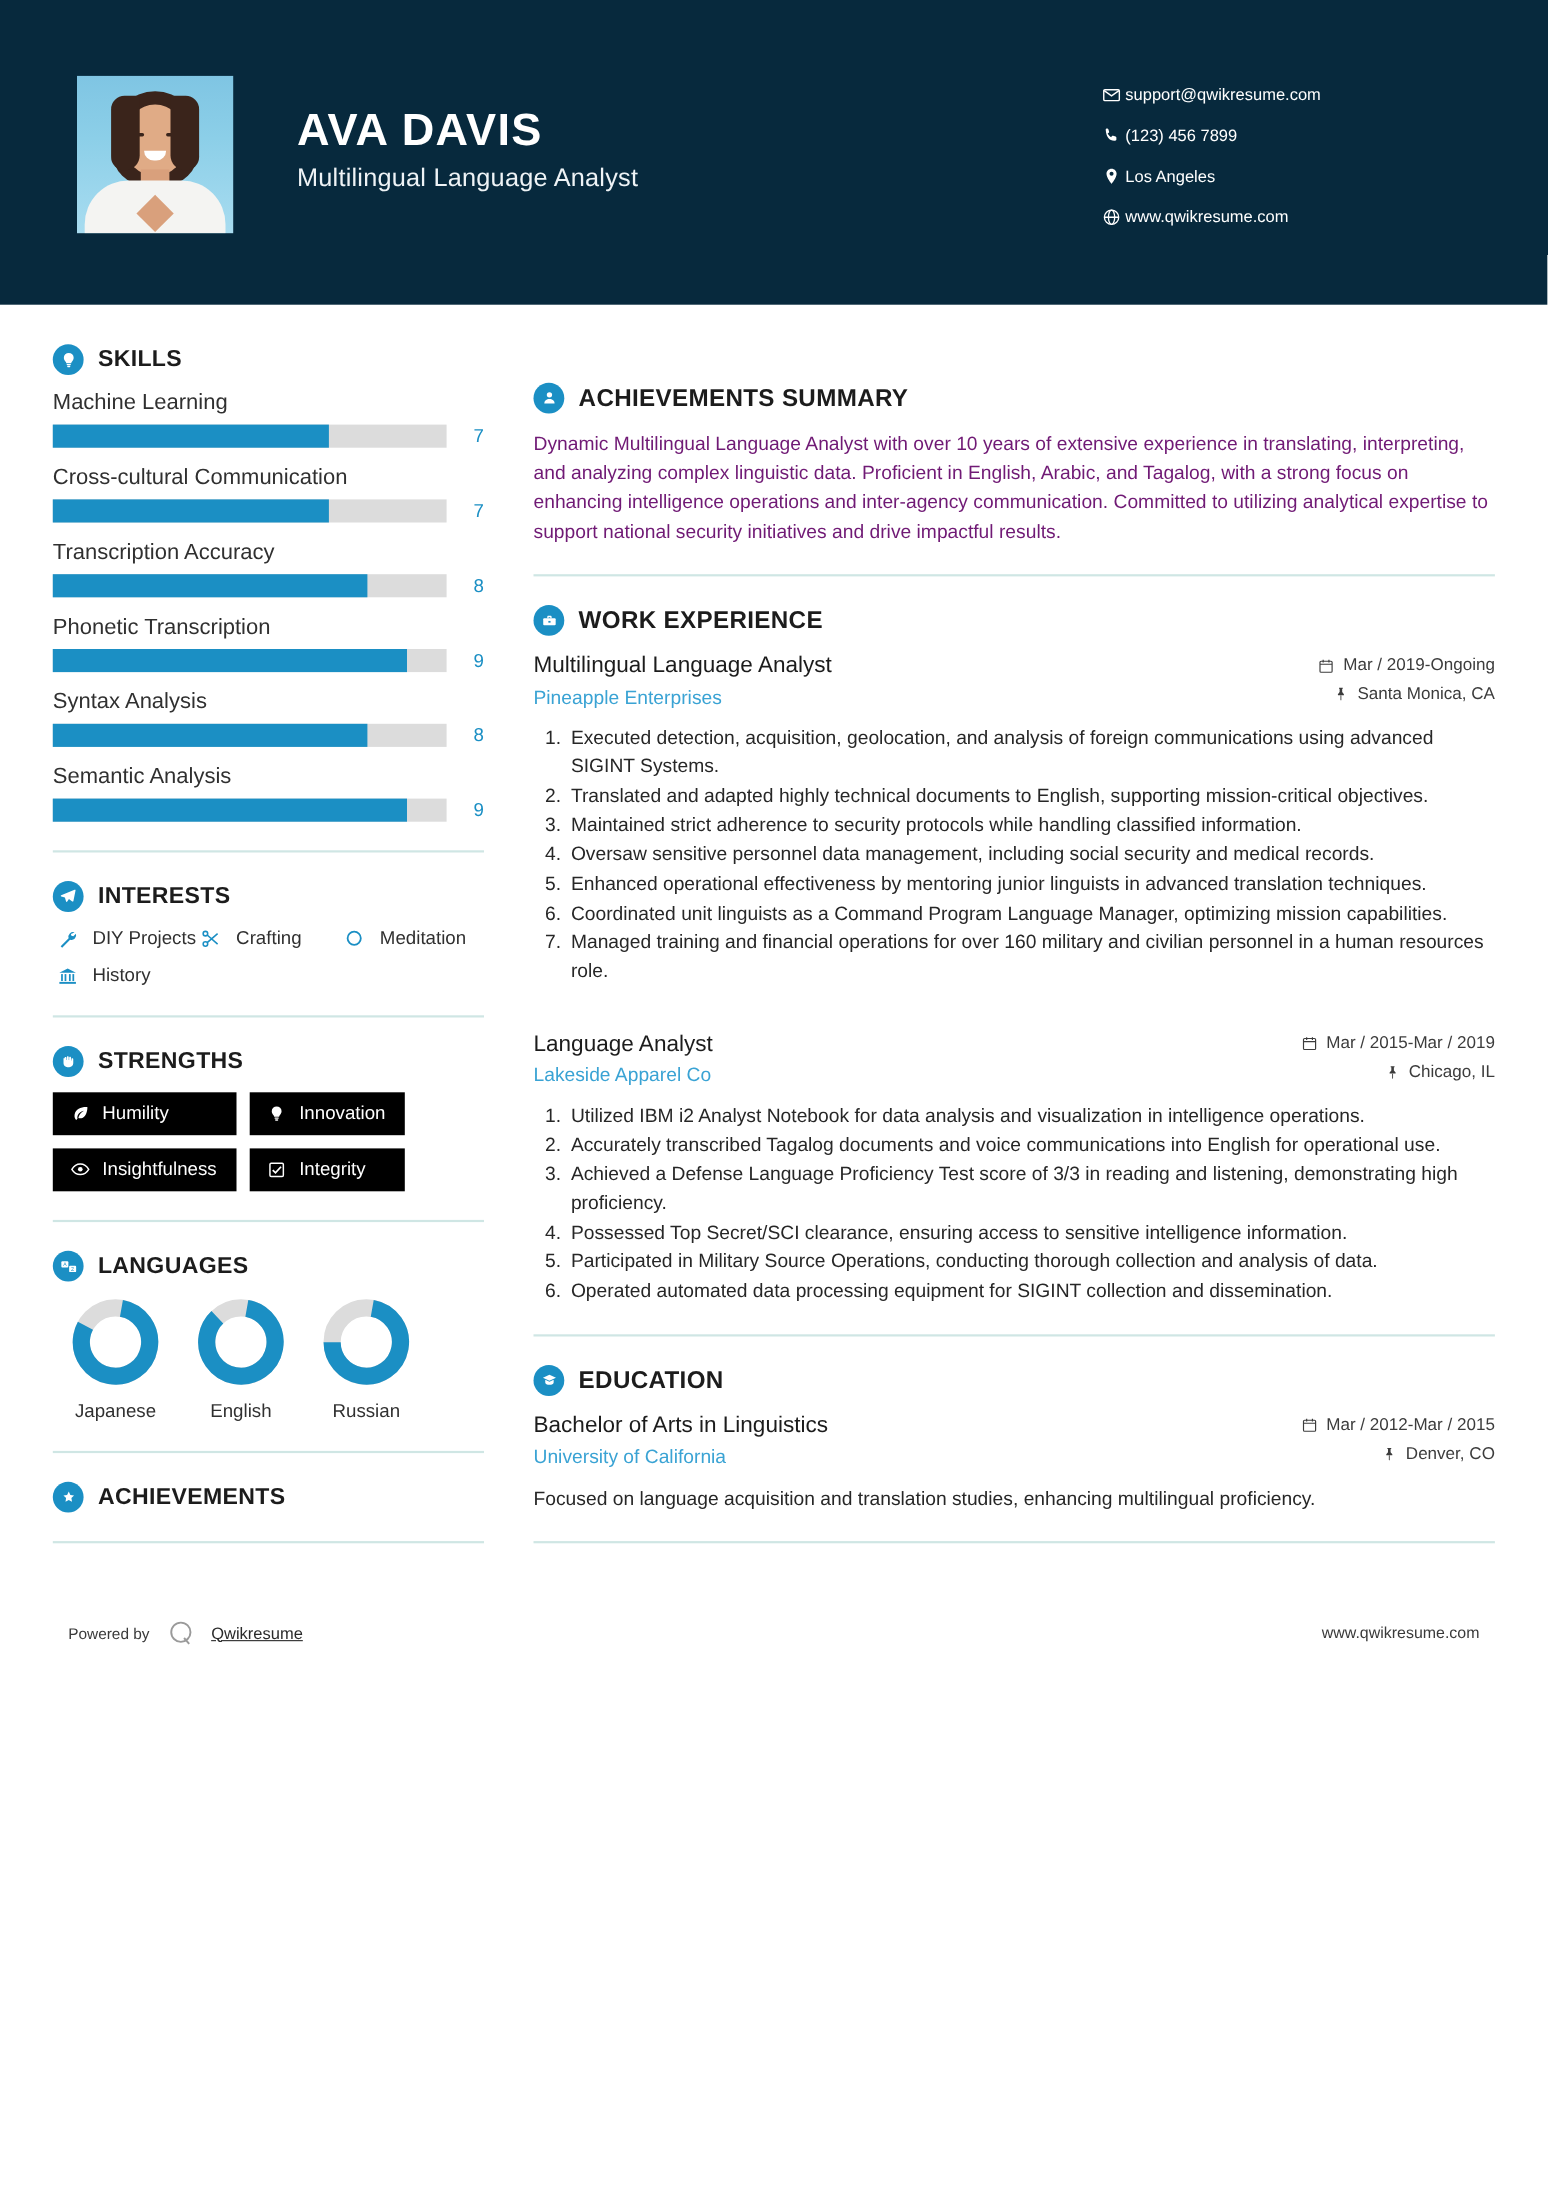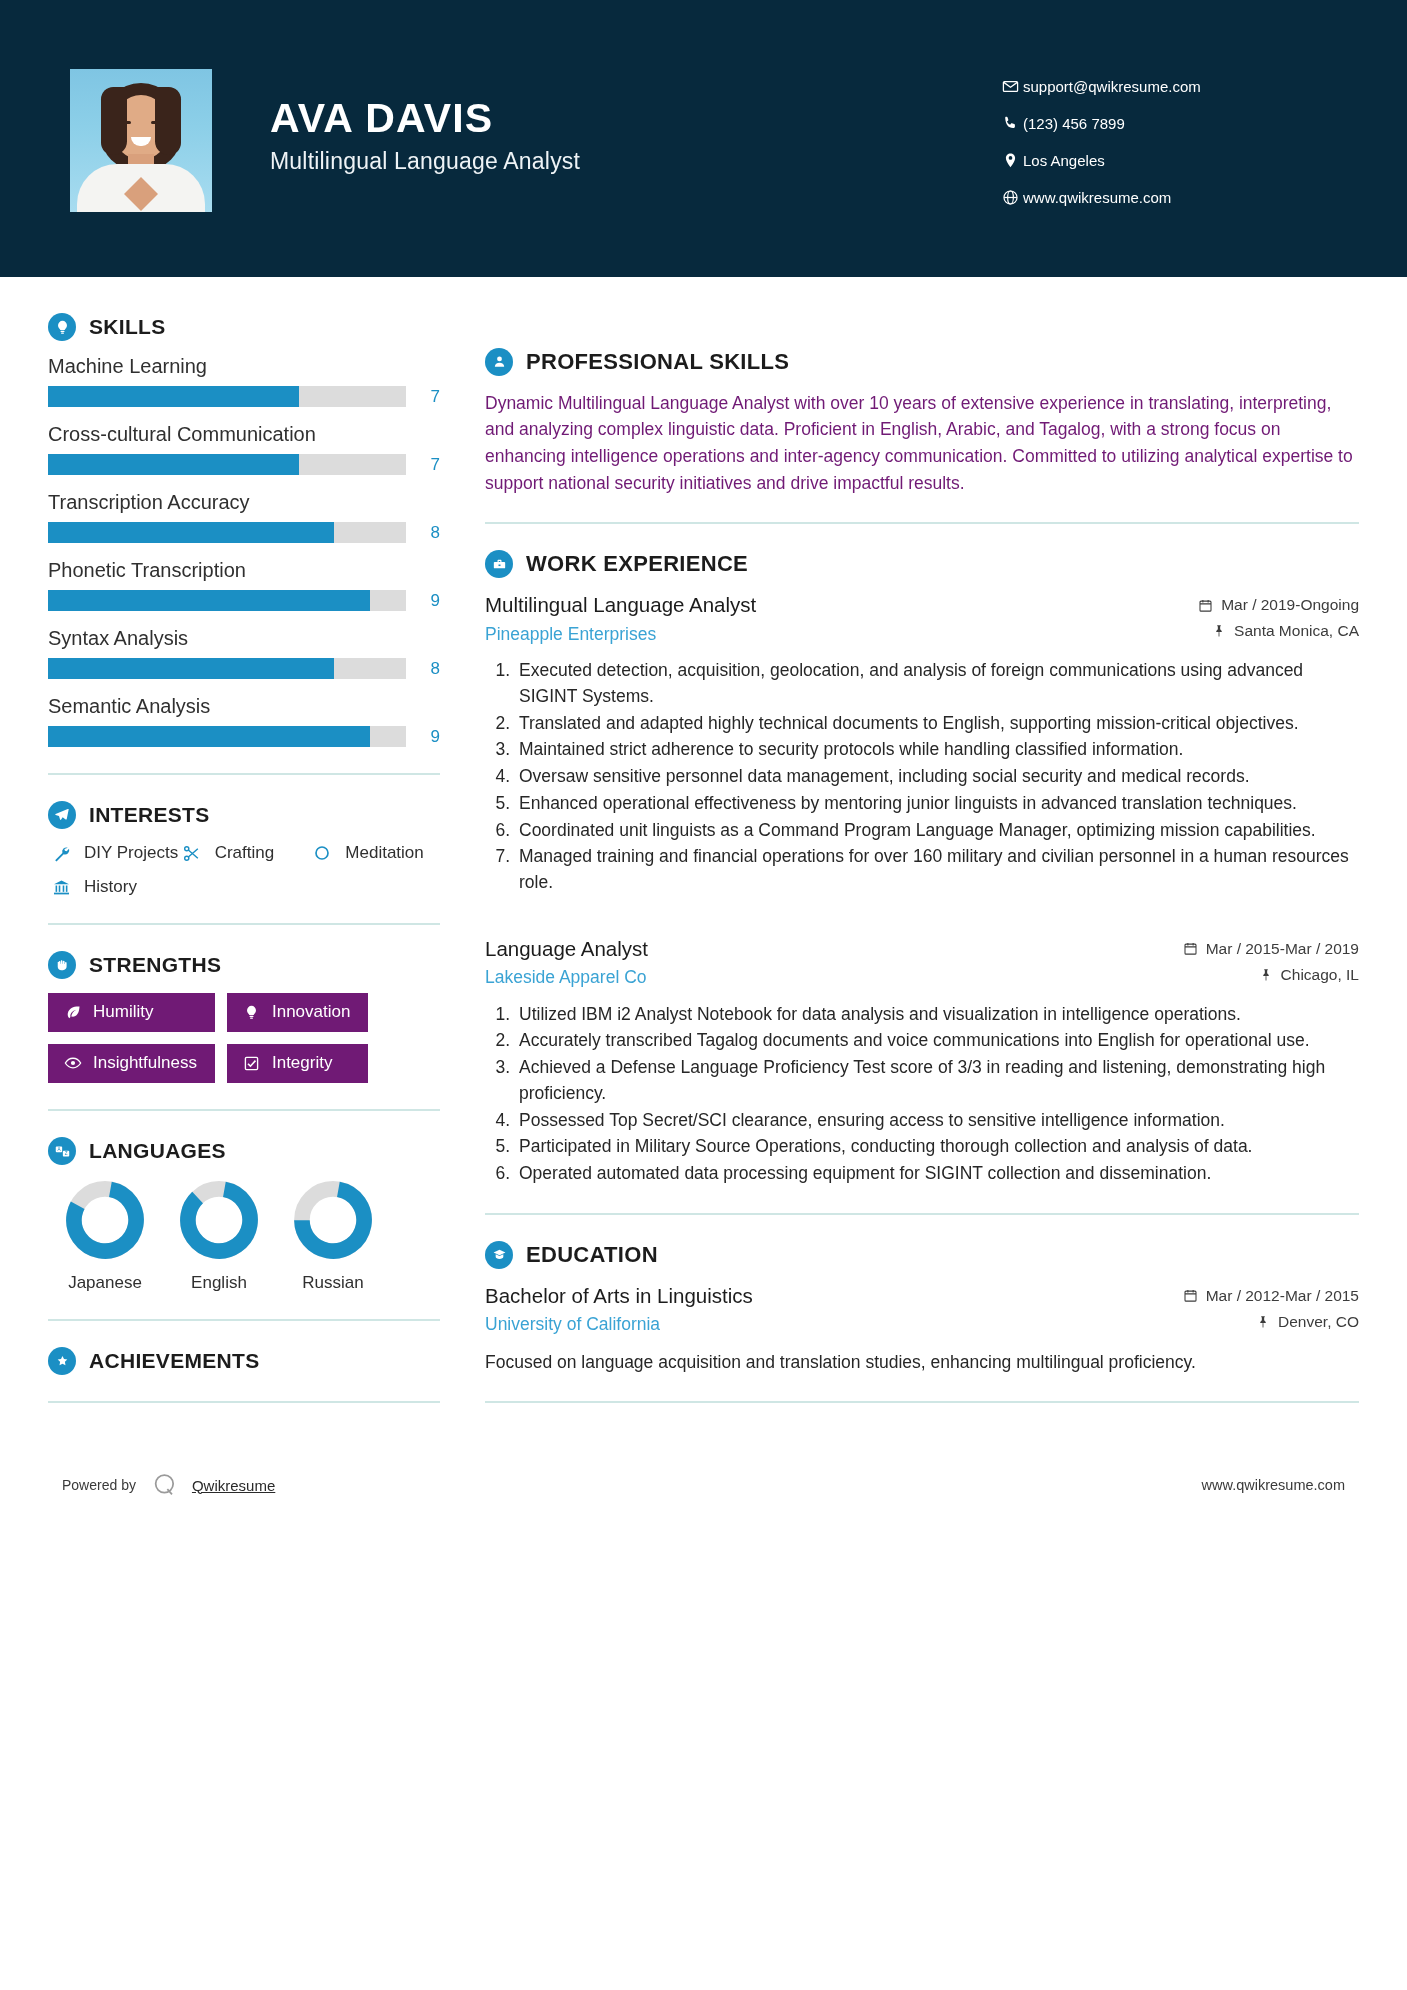--- a/index.html
+++ b/index.html
@@ -246,21 +246,21 @@
 
   
   .strengths-grid {
     display: grid;
     grid-template-columns: auto auto;
     justify-content: start;
     gap: 12px 12px;
     margin-top: 2px;
   }
   .strength-tag {
-    background: #701a75;
+    background: #000000;
     color: #ffffff;
     font-size: 17px;
     padding: 9px 18px 10px 14px;
     display: flex;
     align-items: center;
     white-space: nowrap;
   }
   .strength-tag .s-ico {
     width: 22px; flex: 0 0 22px;
     display: flex; align-items: center; justify-content: center;
@@ -690,21 +690,21 @@
     <div class="col-right">
 
       <div>
         <div class="sec-head">
           <span class="sec-ico">
             <svg width="17" height="17" viewBox="0 0 24 24" fill="#ffffff">
               <circle cx="12" cy="8.4" r="3.4"></circle>
               <path d="M5.4 19.4c0-3.4 3-5.6 6.6-5.6s6.6 2.2 6.6 5.6z"></path>
             </svg>
           </span>
-          <span class="sec-title rt">PROFESSIONAL SKILLS</span>
+          <span class="sec-title rt">ACHIEVEMENTS SUMMARY</span>
         </div>
         <div class="summary">Dynamic Multilingual Language Analyst with over 10 years of extensive experience in translating, interpreting, and analyzing complex linguistic data. Proficient in English, Arabic, and Tagalog, with a strong focus on enhancing intelligence operations and inter-agency communication. Committed to utilizing analytical expertise to support national security initiatives and drive impactful results.</div>
       </div>
 
       <div class="divider"></div>
 
       <div>
         <div class="sec-head">
           <span class="sec-ico">
             <svg width="17" height="17" viewBox="0 0 24 24" fill="#ffffff">

